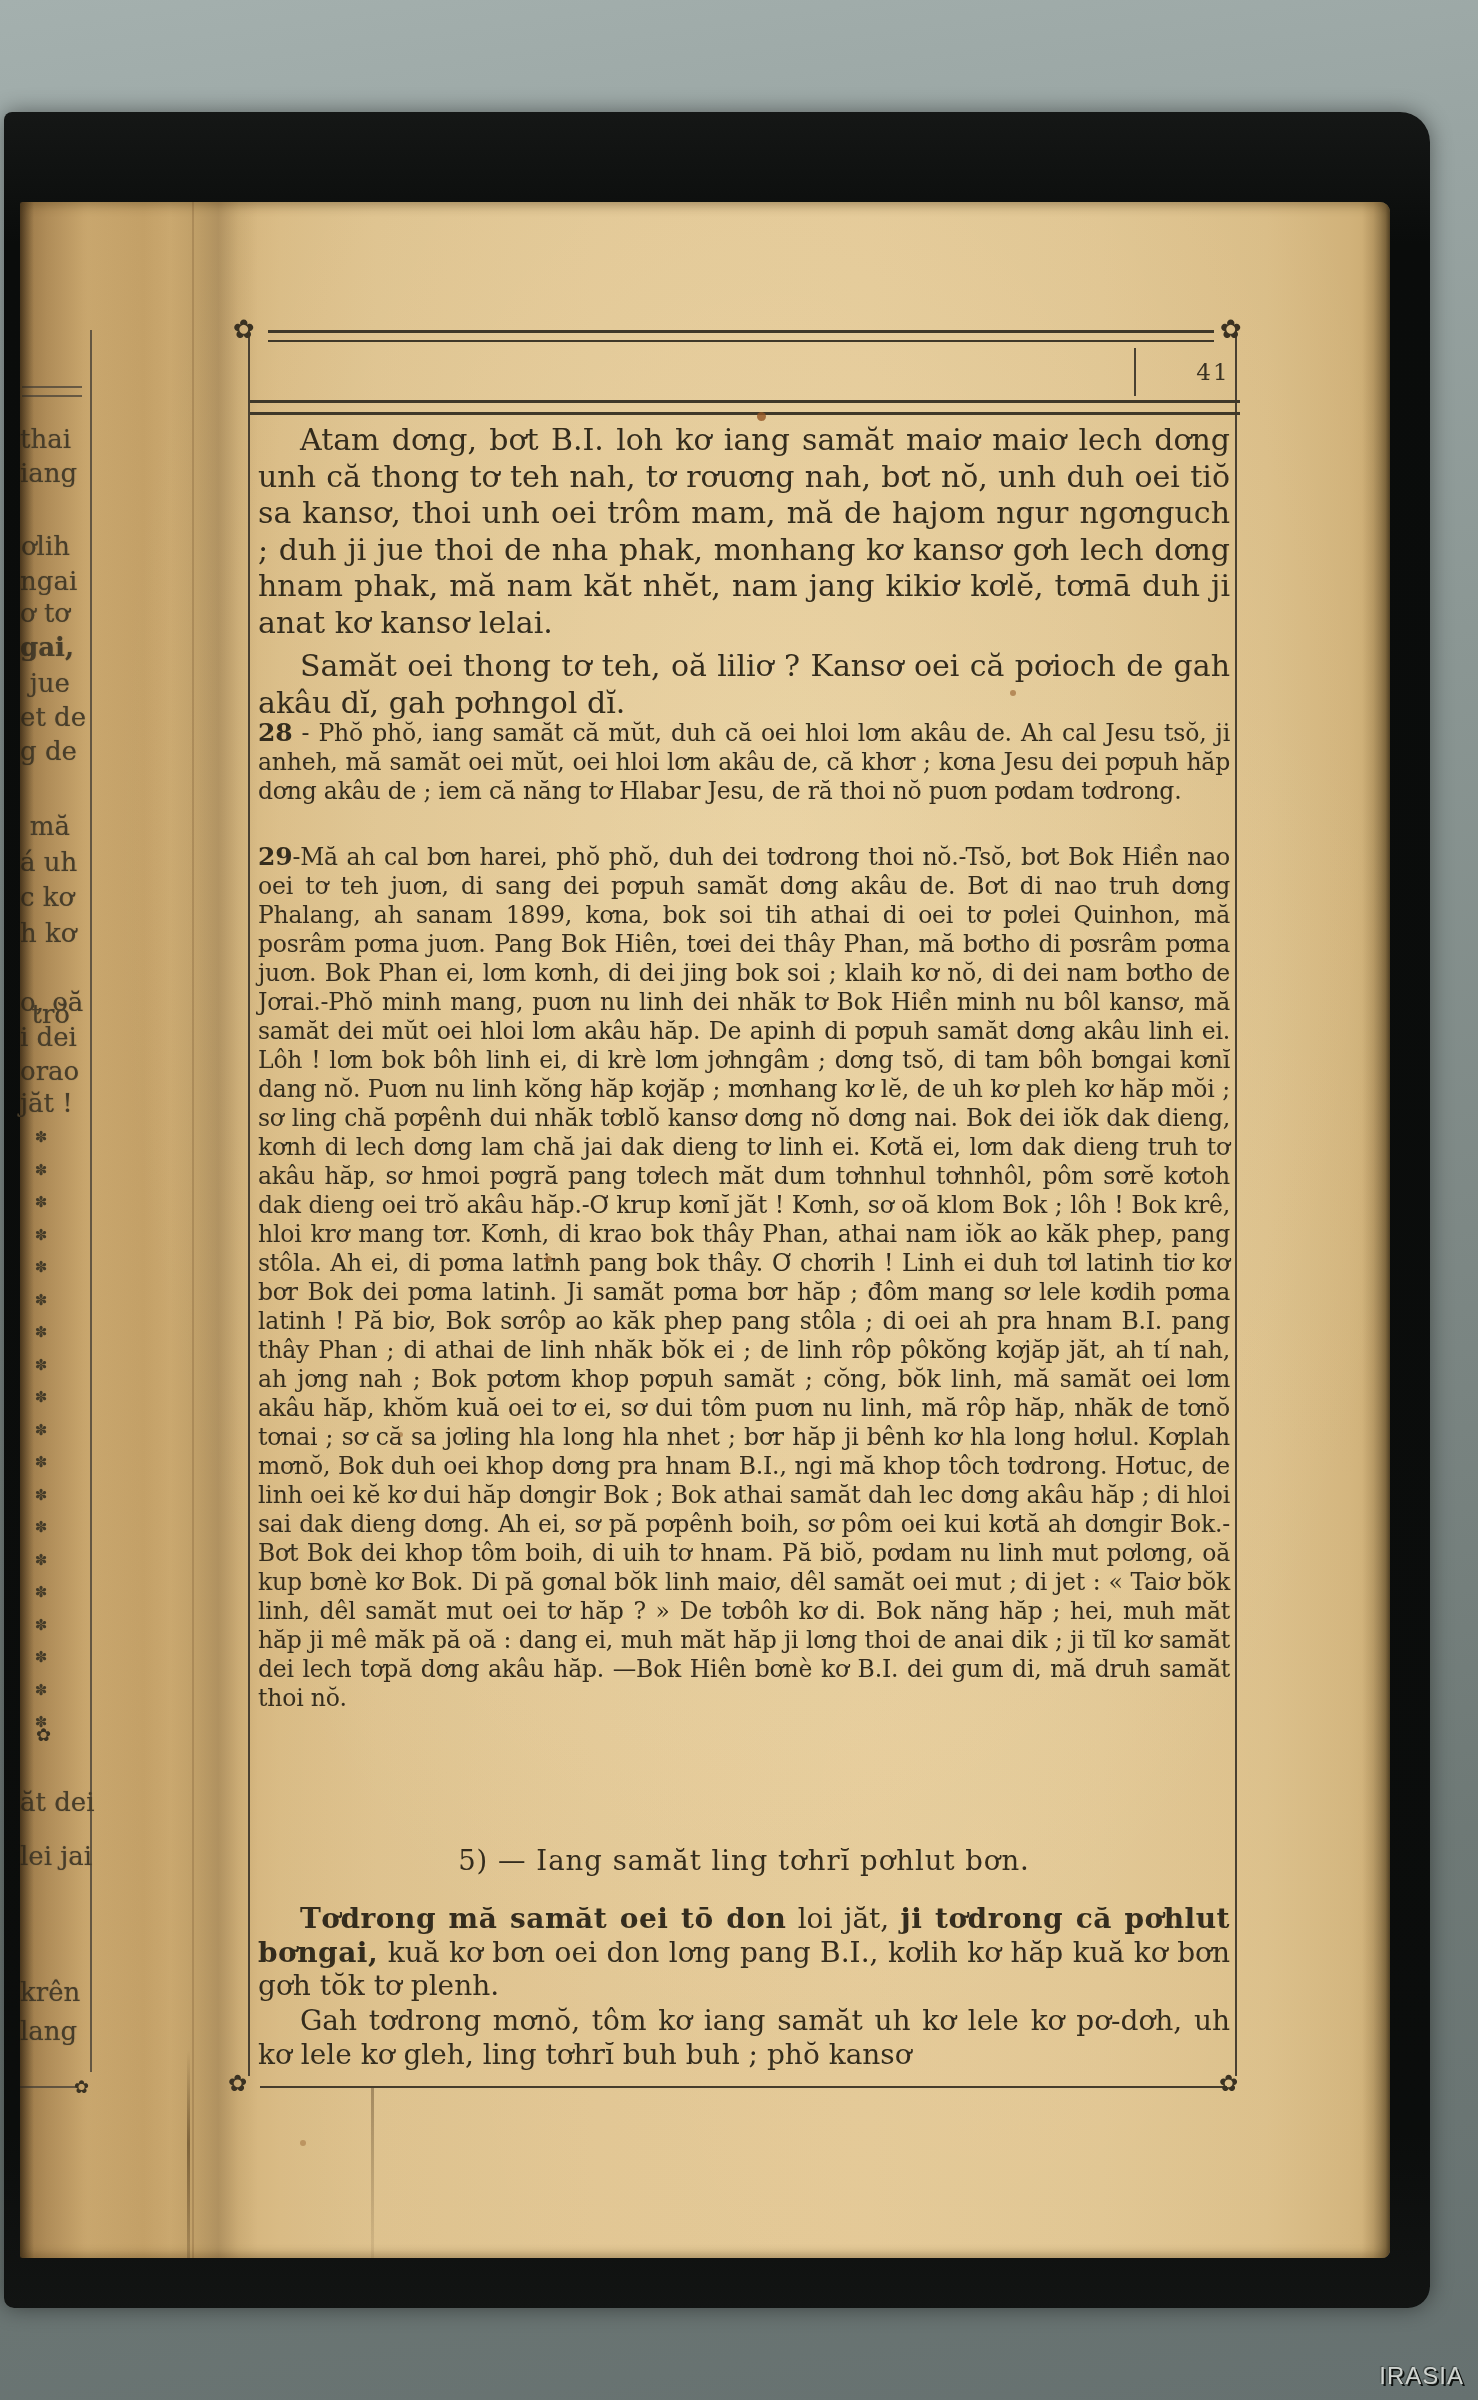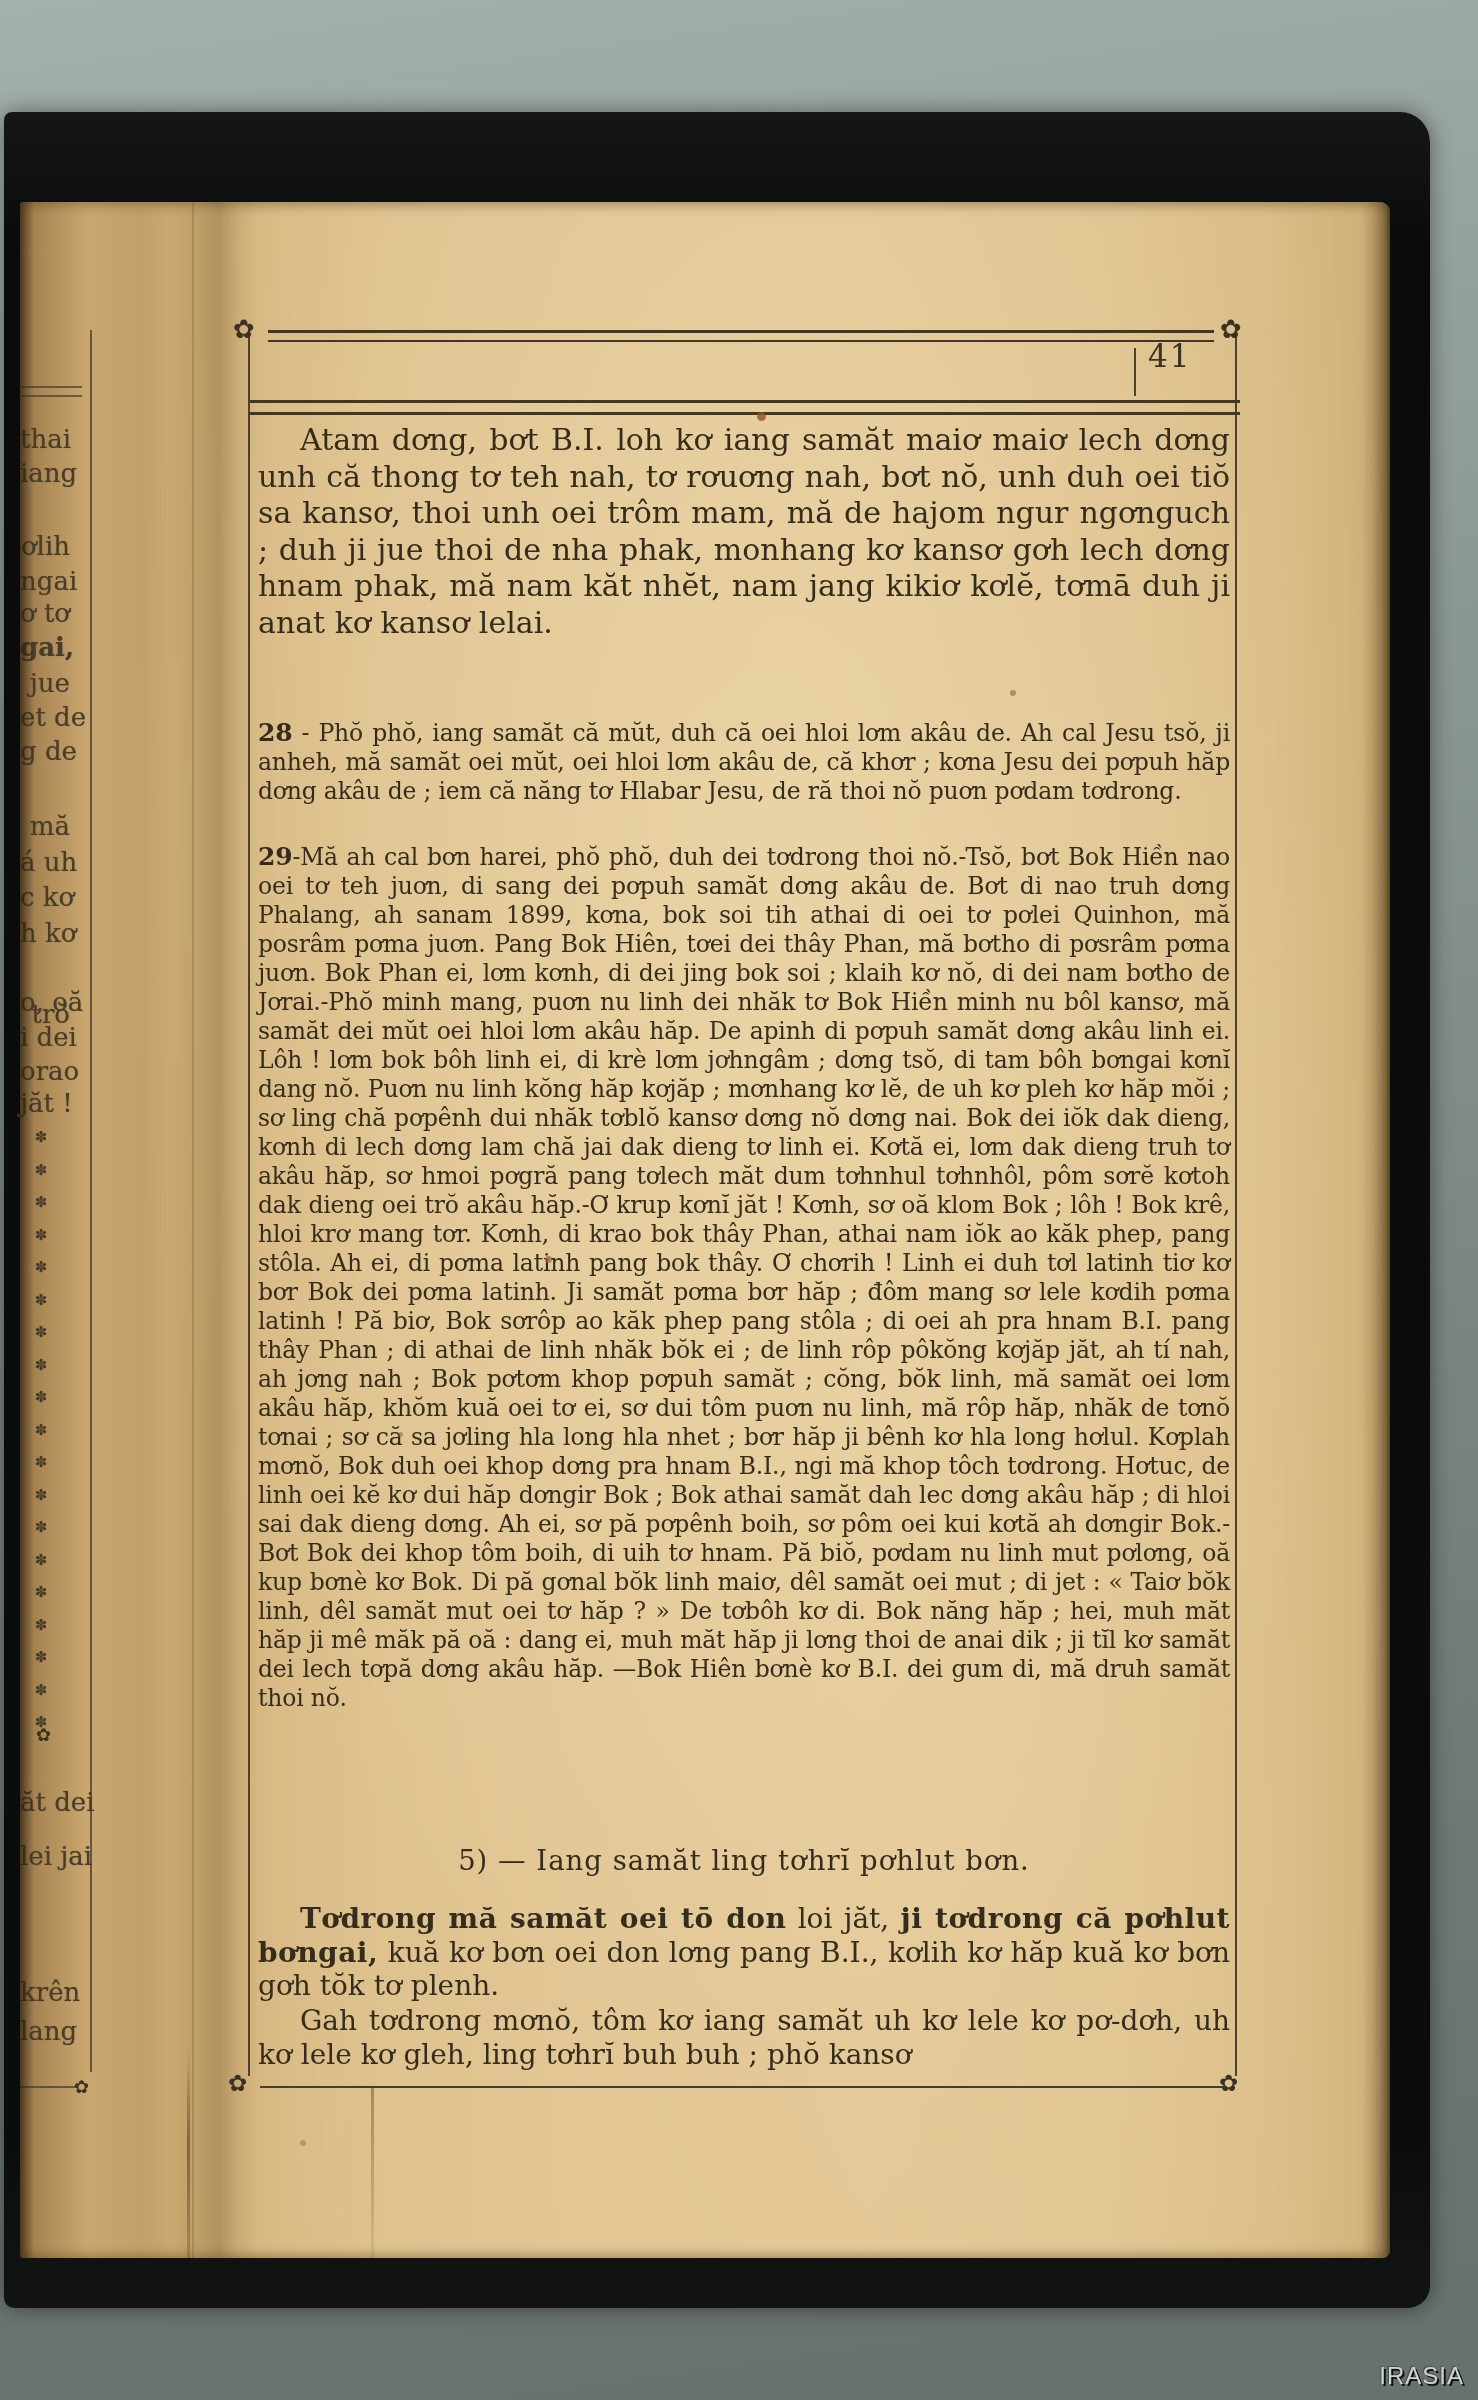--- a/index.html
+++ b/index.html
@@ -60,22 +60,22 @@
     border-top:3px solid #3f3829;border-bottom:2px solid #3f3829;}
   .flower{position:absolute;font-family:"DejaVu Sans",sans-serif;color:#3a3222;line-height:1;}
   .flower.tl{left:213px;top:114px;font-size:26px;}
   .flower.tr{left:1200px;top:114px;font-size:26px;}
   .flower.bl{left:208px;top:1870px;font-size:23px;}
   .flower.br{left:1199px;top:1870px;font-size:23px;}
 
   .header-title{position:absolute;left:240px;top:140px;width:960px;text-align:center;
     font-size:33px;letter-spacing:6px;color:#3a3222;}
   .header-div{position:absolute;left:1114px;top:146px;width:2px;height:48px;background:#4a4132;}
-  .header-num{position:absolute;left:1128px;top:136px;width:130px;text-align:left;
-    font-size:31px;color:#3a3222;letter-spacing:2px;}
+  .header-num{position:absolute;left:1128px;top:157px;width:130px;text-align:center;
+    font-size:23px;color:#3a3222;letter-spacing:2px;}
   .double-rule{position:absolute;left:230px;top:198px;width:990px;height:9px;
     border-top:3px solid #3f3829;border-bottom:3px solid #3f3829;}
   .bottom-rule{position:absolute;left:240px;top:1884px;width:967px;height:2px;background:#453c2c;}
 
   
   .btxt{position:absolute;left:238px;width:972px;text-align:justify;color:#342c1d;}
   .p-big{font-size:30px;line-height:36.5px;}
   .p-sm{font-size:23.5px;line-height:29px;letter-spacing:-0.2px;}
   .indent{text-indent:42px;}
   .pnum{font-weight:bold;font-size:25px;}
@@ -160,20 +160,21 @@
   <div class="frame-rule-right"></div>
   <div class="orn-line-top"></div>
   <div class="flower tl">✿</div>
   <div class="flower tr">✿</div>
 
   <div class="header-div"></div>
   <div class="header-num">41</div>
   <div class="double-rule"></div>
 
   <div class="btxt p-big indent" style="top:220px;">Atam dơng, bơt B.I. loh kơ iang samăt maiơ maiơ lech dơng unh că thong tơ teh nah, tơ rơuơng nah, bơt nŏ, unh duh oei tiŏ sa kansơ, thoi unh oei trôm mam, mă de hajom ngur ngơnguch ; duh ji jue thoi de nha phak, monhang kơ kansơ gơh lech dơng hnam phak, mă nam kăt nhĕt, nam jang kikiơ kơlĕ, tơmā duh ji anat kơ kansơ lelai.</div>
+  <div class="btxt p-big indent" style="top:446px;">Samăt oei thong tơ teh, oă liliơ ? Kansơ oei că pơioch de gah akâu dĭ, gah pơhngol dĭ.</div>
 
   <div class="btxt p-sm" style="top:516px;"><span class="pnum">28</span><span> - Phŏ phŏ, iang samăt că mŭt, duh că oei hloi lơm akâu de. Ah cal Jesu tsŏ, ji anheh, mă samăt oei mŭt, oei hloi lơm akâu de, că khơr ; kơna Jesu dei pơpuh hăp dơng akâu de ; iem că năng tơ Hlabar Jesu, de ră thoi nŏ puơn pơdam tơdrong.</span></div>
 
   <div class="btxt p-sm" style="top:640px;"><span class="pnum">29</span><span>-Mă ah cal bơn harei, phŏ phŏ, duh dei tơdrong thoi nŏ.-Tsŏ, bơt Bok Hiền nao oei tơ teh juơn, di sang dei pơpuh samăt dơng akâu de. Bơt di nao truh dơng Phalang, ah sanam 1899, kơna, bok soi tih athai di oei tơ pơlei Quinhon, mă posrâm pơma juơn. Pang Bok Hiên, tơei dei thây Phan, mă bơtho di pơsrâm pơma juơn. Bok Phan ei, lơm kơnh, di dei jing bok soi ; klaih kơ nŏ, di dei nam bơtho de Jơrai.-Phŏ minh mang, puơn nu linh dei nhăk tơ Bok Hiền minh nu bôl kansơ, mă samăt dei mŭt oei hloi lơm akâu hăp. De apinh di pơpuh samăt dơng akâu linh ei. Lôh ! lơm bok bôh linh ei, di krè lơm jơhngâm ; dơng tsŏ, di tam bôh bơngai kơnĭ dang nŏ. Puơn nu linh kŏng hăp kơjăp ; mơnhang kơ lĕ, de uh kơ pleh kơ hăp mŏi ; sơ ling chă pơpênh dui nhăk tơblŏ kansơ dơng nŏ dơng nai. Bok dei iŏk dak dieng, kơnh di lech dơng lam chă jai dak dieng tơ linh ei. Kơtă ei, lơm dak dieng truh tơ akâu hăp, sơ hmoi pơgră pang tơlech măt dum tơhnhul tơhnhôl, pôm sơrĕ kơtoh dak dieng oei trŏ akâu hăp.-Ơ krup kơnĭ jăt ! Kơnh, sơ oă klom Bok ; lôh ! Bok krê, hloi krơ mang tơr. Kơnh, di krao bok thây Phan, athai nam iŏk ao kăk phep, pang stôla. Ah ei, di pơma latinh pang bok thây. Ơ chơrih ! Linh ei duh tơl latinh tiơ kơ bơr Bok dei pơma latinh. Ji samăt pơma bơr hăp ; đôm mang sơ lele kơdih pơma latinh ! Pă biơ, Bok sơrôp ao kăk phep pang stôla ; di oei ah pra hnam B.I. pang thây Phan ; di athai de linh nhăk bŏk ei ; de linh rôp pôkŏng kơjăp jăt, ah tí nah, ah jơng nah ; Bok pơtơm khop pơpuh samăt ; cŏng, bŏk linh, mă samăt oei lơm akâu hăp, khŏm kuă oei tơ ei, sơ dui tôm puơn nu linh, mă rôp hăp, nhăk de tơnŏ tơnai ; sơ că sa jơling hla long hla nhet ; bơr hăp ji bênh kơ hla long hơlul. Kơplah mơnŏ, Bok duh oei khop dơng pra hnam B.I., ngi mă khop tôch tơdrong. Hơtuc, de linh oei kĕ kơ dui hăp dơngir Bok ; Bok athai samăt dah lec dơng akâu hăp ; di hloi sai dak dieng dơng. Ah ei, sơ pă pơpênh boih, sơ pôm oei kui kơtă ah dơngir Bok.-Bơt Bok dei khop tôm boih, di uih tơ hnam. Pă biŏ, pơdam nu linh mut pơlơng, oă kup bơnè kơ Bok. Di pă gơnal bŏk linh maiơ, dêl samăt oei mut ; di jet : « Taiơ bŏk linh, dêl samăt mut oei tơ hăp ? » De tơbôh kơ di. Bok năng hăp ; hei, muh măt hăp ji mê măk pă oă : dang ei, muh măt hăp ji lơng thoi de anai dik ; ji tĭl kơ samăt dei lech tơpă dơng akâu hăp. —Bok Hiên bơnè kơ B.I. dei gum di, mă druh samăt thoi nŏ.</span></div>
 
   <div class="sec-head">5) — Iang samăt ling tơhrĭ pơhlut bơn.</div>
 
   <div class="btxt p-last indent" style="top:1802px;">Gah tơdrong mơnŏ, tôm kơ iang samăt uh kơ lele kơ pơ-dơh, uh kơ lele kơ gleh, ling tơhrĭ buh buh ; phŏ kansơ</div>
 
   <div class="btxt p-mix indent" style="top:1700px;"><span class="bold">Tơdrong mă samăt oei tō don</span><span> loi jăt, </span><span class="bold">ji tơdrong că pơhlut bơngai,</span><span> kuă kơ bơn oei don lơng pang B.I., kơlih kơ hăp kuă kơ bơn gơh tŏk tơ plenh.</span></div>

